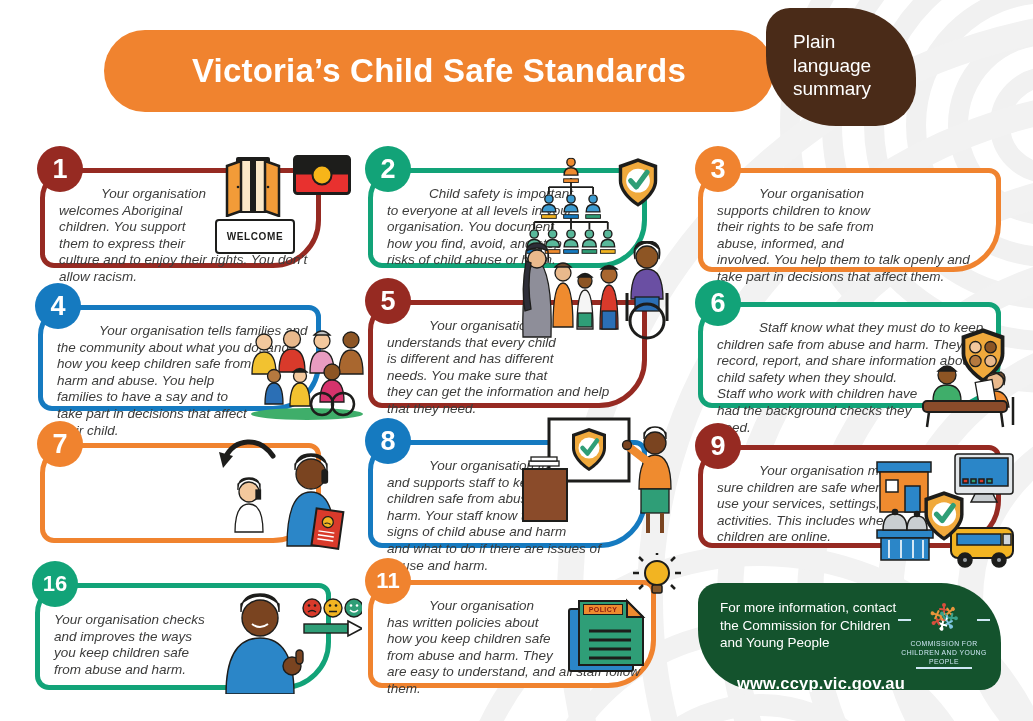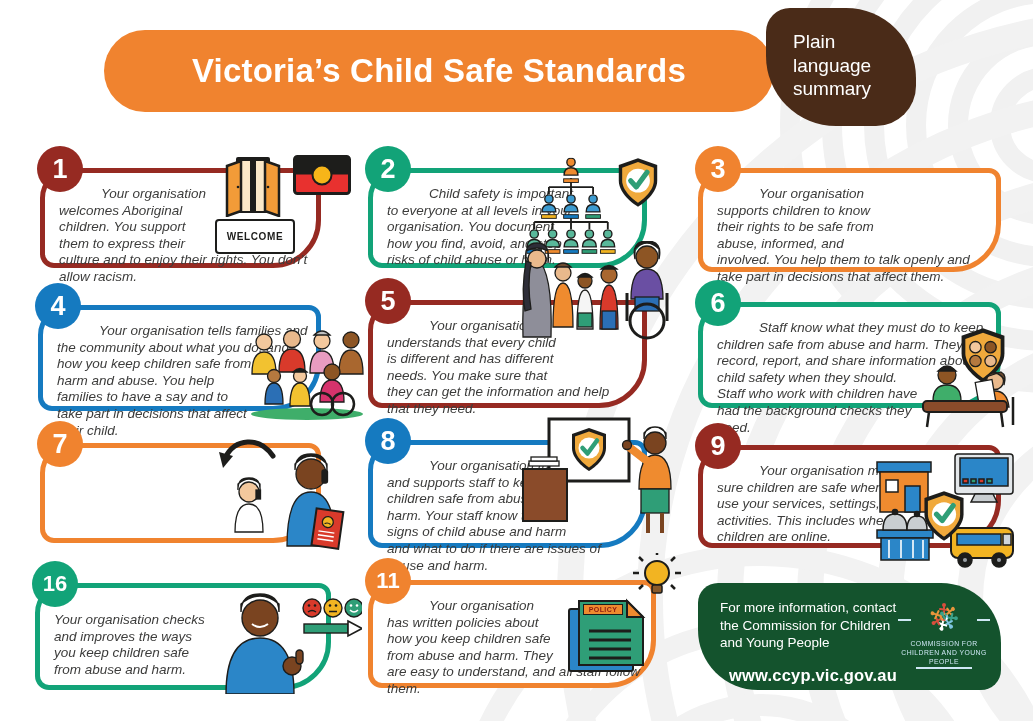--- a/index.html
+++ b/index.html
@@ -40,21 +40,21 @@
         padding:10px 0;}
   .book{position:absolute;background:#1d1d1b;border-radius:4px;color:#fff;text-align:center;
         font-weight:bold;font-size:8px;line-height:9.5px;padding-top:9px;box-sizing:border-box;}
   .plabel{position:absolute;background:#ef8b2f;border:1.5px solid #1d1d1b;color:#8c1d12;
         font-weight:bold;font-size:7px;letter-spacing:.4px;text-align:center;padding:1px 0;}
 
   
   .infobox{position:absolute;left:698px;top:583px;width:303px;height:107px;background:#14532d;
         border-radius:20px 60px 20px 60px;z-index:2;color:#fff;}
   .info-text{position:absolute;left:22px;top:16px;width:178px;margin:0;font-size:13.5px;line-height:17.5px;}
-  .info-url{position:absolute;left:22px;top:74px;margin:9px;font-size:16.5px;font-weight:bold;letter-spacing:.2px;}
+  .info-url{position:absolute;left:22px;top:74px;margin:17px;font-size:16.5px;font-weight:bold;letter-spacing:.2px;}
   .logo{position:absolute;left:198px;top:4px;width:96px;height:100px;}
   .logo .dash{position:absolute;top:32px;width:13px;height:1.5px;background:#cfe8f5;}
   .logo .cap{position:absolute;left:0;top:52px;width:96px;text-align:center;font-size:6.8px;
         line-height:9px;letter-spacing:.45px;color:#cfe8f5;}
   .logo .rule{position:absolute;left:20px;top:80px;width:56px;height:1.5px;background:#cfe8f5;}
 </style>
 </head>
 <body>
 
 <div class="page">

